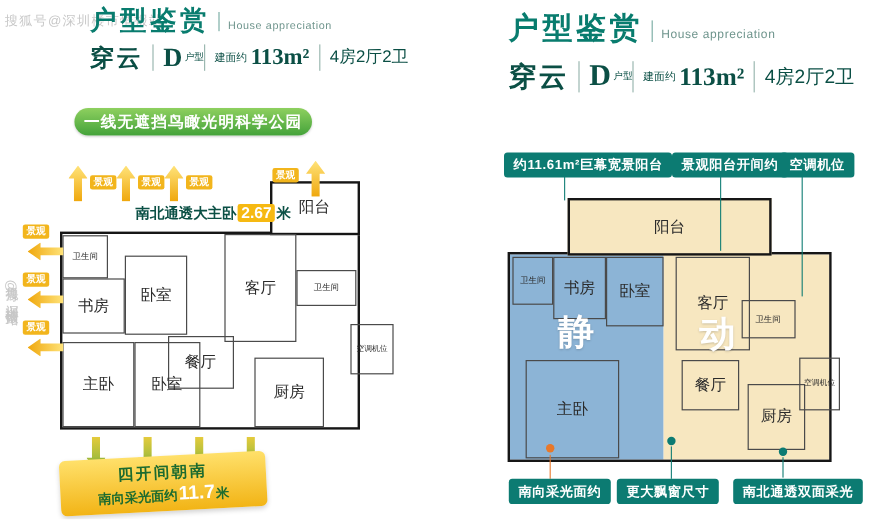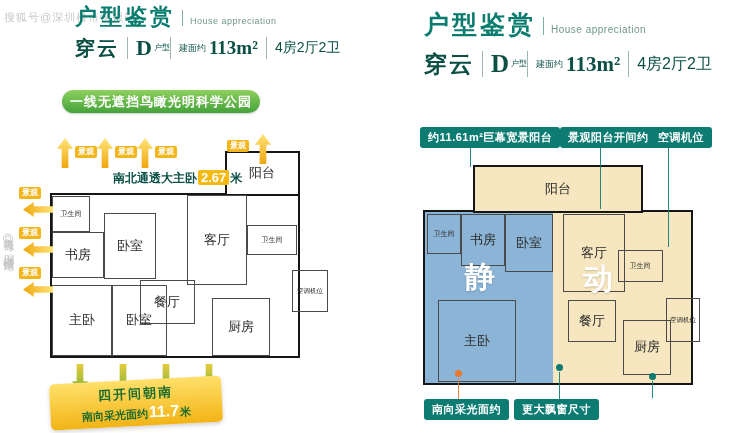--- a/index.html
+++ b/index.html
@@ -226,14 +226,15 @@
     <div class="dot teal" style="left:143px;top:214px"></div>
     <div class="dot teal" style="left:236px;top:223px"></div>
   </div>
 
   <div class="cline orange" style="left:458px;top:379px;height:20px"></div>
   <div class="cline" style="left:559px;top:372px;height:27px"></div>
   <div class="cline" style="left:652px;top:381px;height:17px"></div>
 
   <div class="co" style="left:424px;top:399px">南向采光面约</div>
   <div class="co" style="left:514px;top:399px">更大飘窗尺寸</div>
+  <div class="co" style="left:611px;top:399px">南北通透双面采光</div>
 
 </div>
 
 </body></html>

